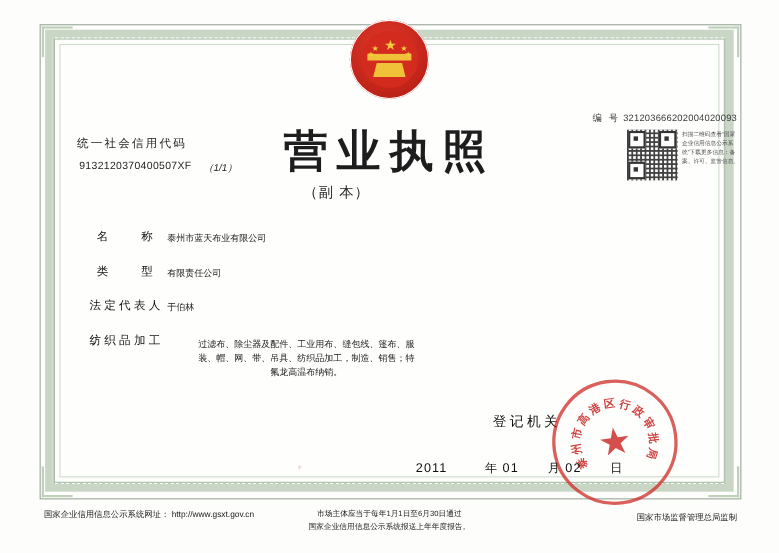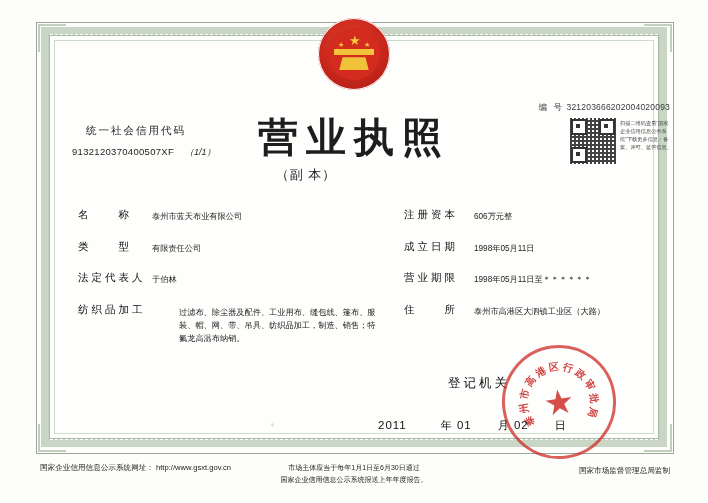--- a/index.html
+++ b/index.html
@@ -195,21 +195,21 @@
     width: 612px;
     text-align: center;
     font-size: 13px;
     color: #1d1d1d;
     letter-spacing: 1px;
   }
 
   
   .credit-label {
     position: absolute;
-    left: 86px;
+    left: 70px;
     top: 124px;
     font-size: 10.5px;
     color: #1d1d1d;
     letter-spacing: 2px;
     text-align: center;
   }
   .credit-value {
     position: absolute;
     left: 72px;
     top: 146px;
@@ -236,20 +236,21 @@
   .fields-right {
     position: absolute;
     left: 404px;
     top: 208px;
     width: 248px;
   }
   .row {
     display: flex;
     align-items: flex-start;
     margin-bottom: 16px;
+    text-align: center;
   }
   .row .key {
     font-size: 10.5px;
     color: #111;
     width: 74px;
     flex: 0 0 74px;
     letter-spacing: 3px;
     white-space: nowrap;
   }
   .row .val {
@@ -415,38 +416,20 @@
     <div class="row">
       <div class="key">法定代表人</div>
       <div class="val">于伯林</div>
     </div>
     <div class="row scope">
       <div class="key">纺织品加工</div>
       <div class="val">过滤布、除尘器及配件、工业用布、缝包线、篷布、服装、帽、网、带、吊具、纺织品加工，制造、销售；特氟龙高温布纳销。</div>
     </div>
   </div>
 
-  <div class="fields-right">
-    <div class="row">
-      <div class="key">注册资本</div>
-      <div class="val">606万元整</div>
-    </div>
-    <div class="row">
-      <div class="key">成立日期</div>
-      <div class="val">1998年05月11日</div>
-    </div>
-    <div class="row">
-      <div class="key">营业期限</div>
-      <div class="val">1998年05月11日至＊＊＊＊＊＊</div>
-    </div>
-    <div class="row">
-      <div class="key">住　　所</div>
-      <div class="val">泰州市高港区大泗镇工业区（大路）</div>
-    </div>
-  </div>
 
   <div class="registrar">登记机关</div>
   <div class="seal">
     <div class="seal-star">★</div>
     <div class="seal-text" id="seal-text">
         <span style="transform: rotate(-115deg) translate(-50%, -42px); transform-origin: 0px 0px; left: 50%; top: 50%;">泰</span>
         <span style="transform: rotate(-92deg) translate(-50%, -42px); transform-origin: 0px 0px; left: 50%; top: 50%;">州</span>
         <span style="transform: rotate(-69deg) translate(-50%, -42px); transform-origin: 0px 0px; left: 50%; top: 50%;">市</span>
         <span style="transform: rotate(-46deg) translate(-50%, -42px); transform-origin: 0px 0px; left: 50%; top: 50%;">高</span>
         <span style="transform: rotate(-23deg) translate(-50%, -42px); transform-origin: 0px 0px; left: 50%; top: 50%;">港</span>

